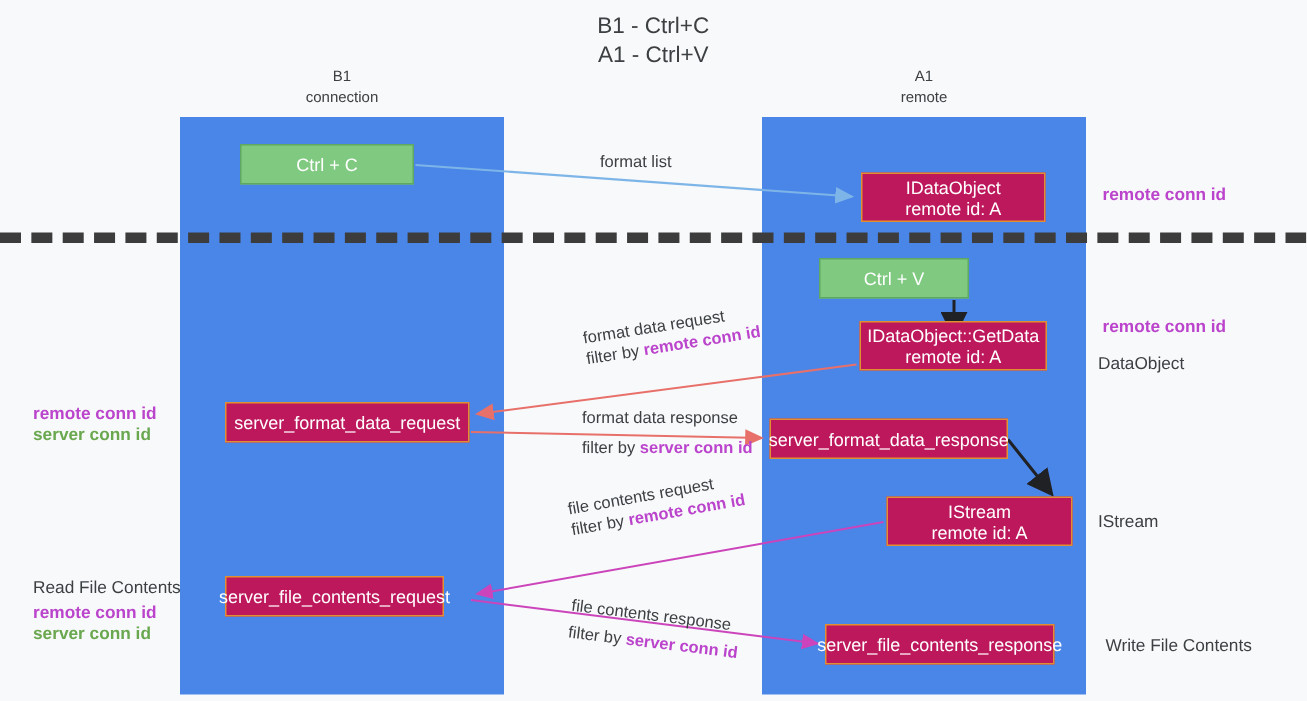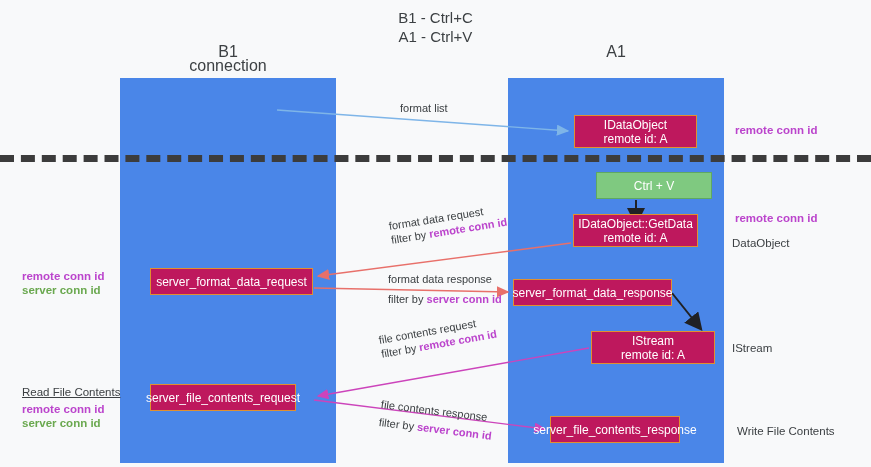--- a/index.html
+++ b/index.html
@@ -21,21 +21,21 @@
   .lane {
     position: absolute;
     background: #4a86e8;
   }
   .lane-b1 { left: 120px; top: 78px; width: 216px; height: 385px; }
   .lane-a1 { left: 508px; top: 78px; width: 216px; height: 385px; }
 
   .lane-head {
     position: absolute;
     text-align: center;
-    font-size: 16px;
+    font-size: 10px;
     color: #3c4043;
     line-height: 14px;
     width: 216px;
   }
   .lane-head-b1 { left: 120px; top: 45px; }
   .lane-head-a1 { left: 508px; top: 45px; }
 
   .title {
     position: absolute;
     left: 0; top: 8px;
@@ -56,27 +56,27 @@
     display: flex;
     flex-direction: column;
     align-items: center;
     justify-content: center;
   }
   .node.green { background: #7fc980; border: 1px solid #5fa862; }
   .node.orange { background: #be185d; border: 1px solid #e09030; }
 
   .n-ctrlc   { left: 160px; top: 96px;  width: 116px; height: 27px; }
   .n-idobj   { left: 574px; top: 115px; width: 123px; height: 33px; }
-  .n-ctrlv   { left: 596px; top: 172px; width: 116px; height: 27px; }
+  .n-ctrlv   { left: 546px; top: 172px; width: 100px; height: 27px; }
   .n-getdata { left: 573px; top: 214px; width: 125px; height: 33px; }
   .n-sfreq   { left: 150px; top: 268px; width: 163px; height: 27px; }
   .n-sfres   { left: 513px; top: 279px; width: 159px; height: 27px; }
   .n-istream { left: 591px; top: 331px; width: 124px; height: 33px; }
   .n-sfcreq  { left: 150px; top: 384px; width: 146px; height: 27px; }
-  .n-sfcres  { left: 550px; top: 416px; width: 130px; height: 27px; text-align: center; }
+  .n-sfcres  { left: 550px; top: 416px; width: 153px; height: 27px; text-align: center; }
 
   .side-label {
     position: absolute;
     font-size: 11.5px;
     color: #3c4043;
     line-height: 15px;
     white-space: nowrap;
   }
   .purple { color: #bb44cc; font-weight: bold; }
   .green-t { color: #6aa84f; font-weight: bold; }
@@ -116,20 +116,21 @@
     <div>B1 - Ctrl+C</div>
     <div>A1 - Ctrl+V</div>
   </div>
 
   <div class="lane-head lane-head-b1">
     <div>B1</div>
     <div>connection</div>
   </div>
   <div class="lane-head lane-head-a1">
     <div>A1</div>
+    <div>remote</div>
   </div>
 
   <div class="lane lane-b1"></div>
   <div class="lane lane-a1"></div>
 
   <svg class="overlay" viewBox="0 0 871 467">
     <defs>
       <marker id="ah-blue" markerWidth="9" markerHeight="8" refX="8" refY="4" orient="auto">
         <path d="M0,0 L9,4 L0,8 z" fill="#7eb5e8"></path>
       </marker>
@@ -154,20 +155,23 @@
 
     <path d="M672,293 L700,328" stroke="#202124" stroke-width="2" fill="none" marker-end="url(#ah-black)"></path>
 
     <path d="M589,348 L318,396" stroke="#cc44bb" stroke-width="1.3" fill="none" marker-end="url(#ah-magenta)"></path>
 
     <path d="M314,400 L545,429" stroke="#cc44bb" stroke-width="1.3" fill="none" marker-end="url(#ah-magenta)"></path>
   </svg>
 
   <div class="dashline"></div>
 
+  <div class="node green n-ctrlc">
+    <div>Ctrl + C</div>
+  </div>
 
   <div class="node orange n-idobj">
     <div>IDataObject</div>
     <div>remote id: A</div>
   </div>
 
   <div class="node green n-ctrlv">
     <div>Ctrl + V</div>
   </div>
 
@@ -230,17 +234,17 @@
   </div>
 
   <div class="side-label purple" style="left:735px; top:123px;">remote conn id</div>
   <div class="side-label purple" style="left:735px; top:211px;">remote conn id</div>
   <div class="side-label" style="left:732px; top:236px;">DataObject</div>
   <div class="side-label" style="left:732px; top:341px;">IStream</div>
   <div class="side-label" style="left:737px; top:424px;">Write File Contents</div>
 
   <div class="side-label purple" style="left:22px; top:269px;">remote conn id</div>
   <div class="side-label green-t" style="left:22px; top:283px;">server conn id</div>
-  <div class="side-label" style="left:22px; top:385px;text-decoration:underline;">Read File Contents</div>
+  <div class="side-label" style="left:22px; top:385px;">Read File Contents</div>
   <div class="side-label purple" style="left:22px; top:402px;">remote conn id</div>
   <div class="side-label green-t" style="left:22px; top:416px;">server conn id</div>
 
 </div>
 
 </body></html>

